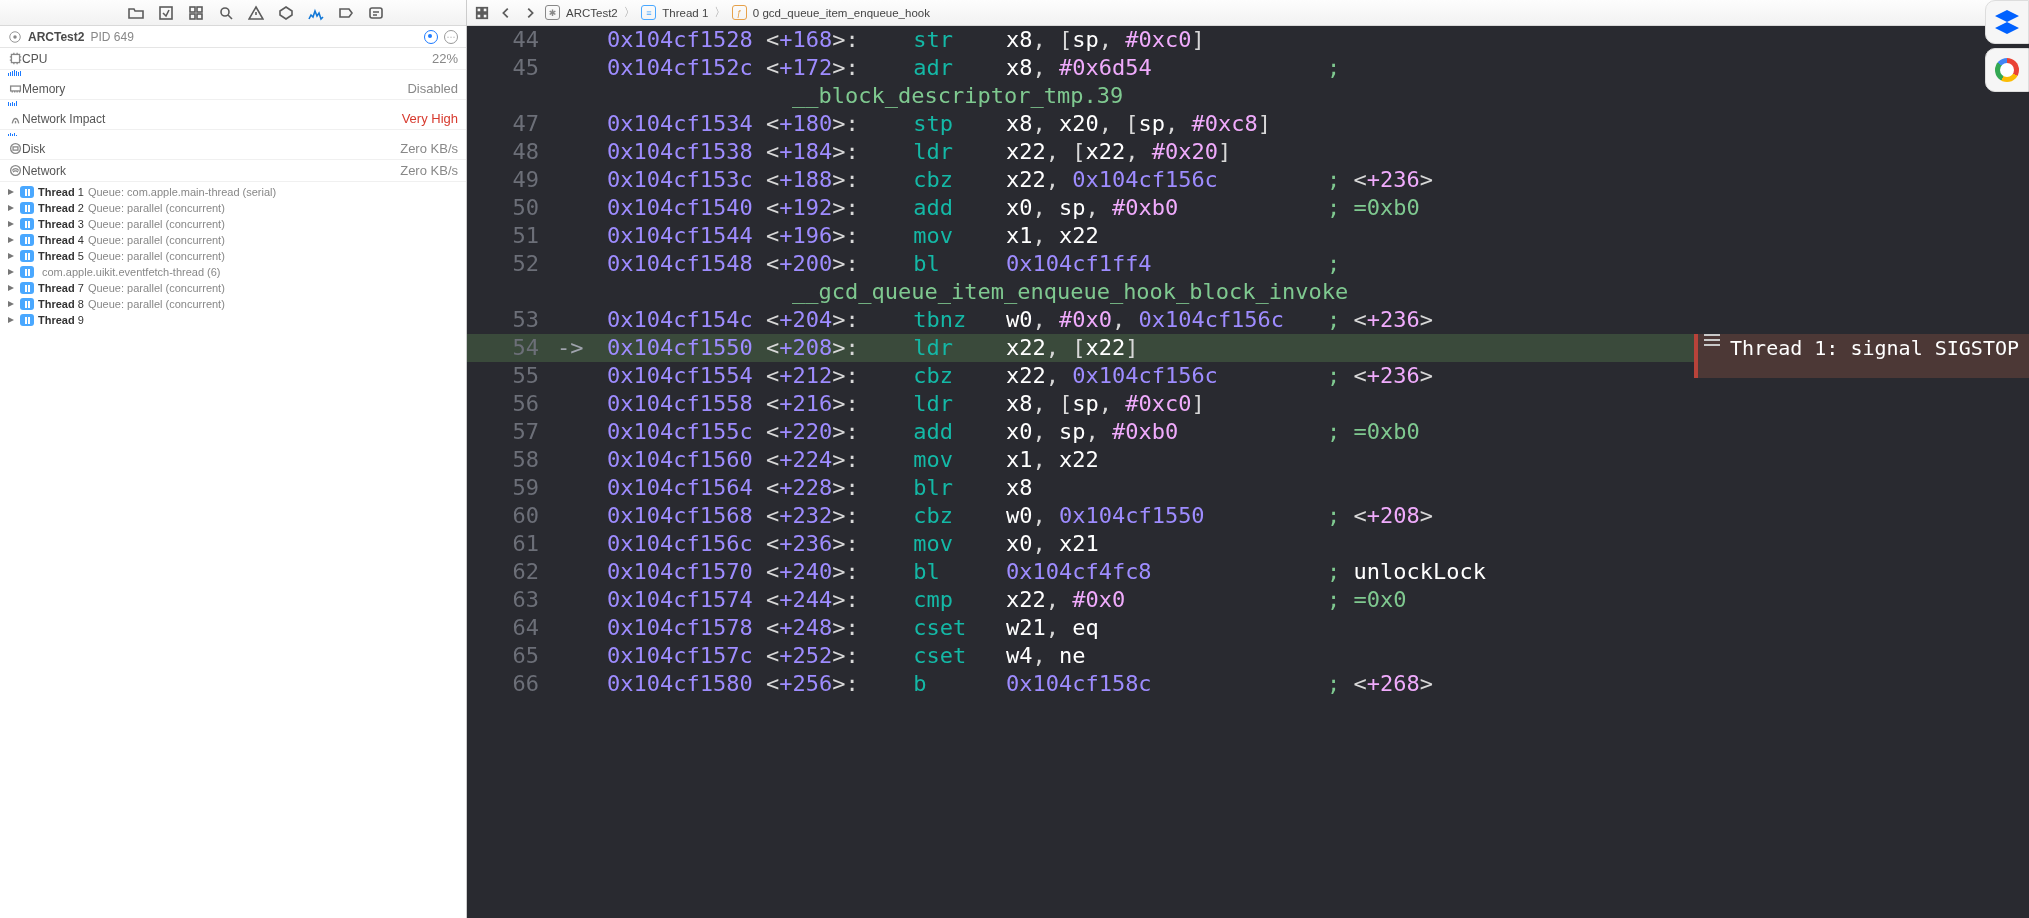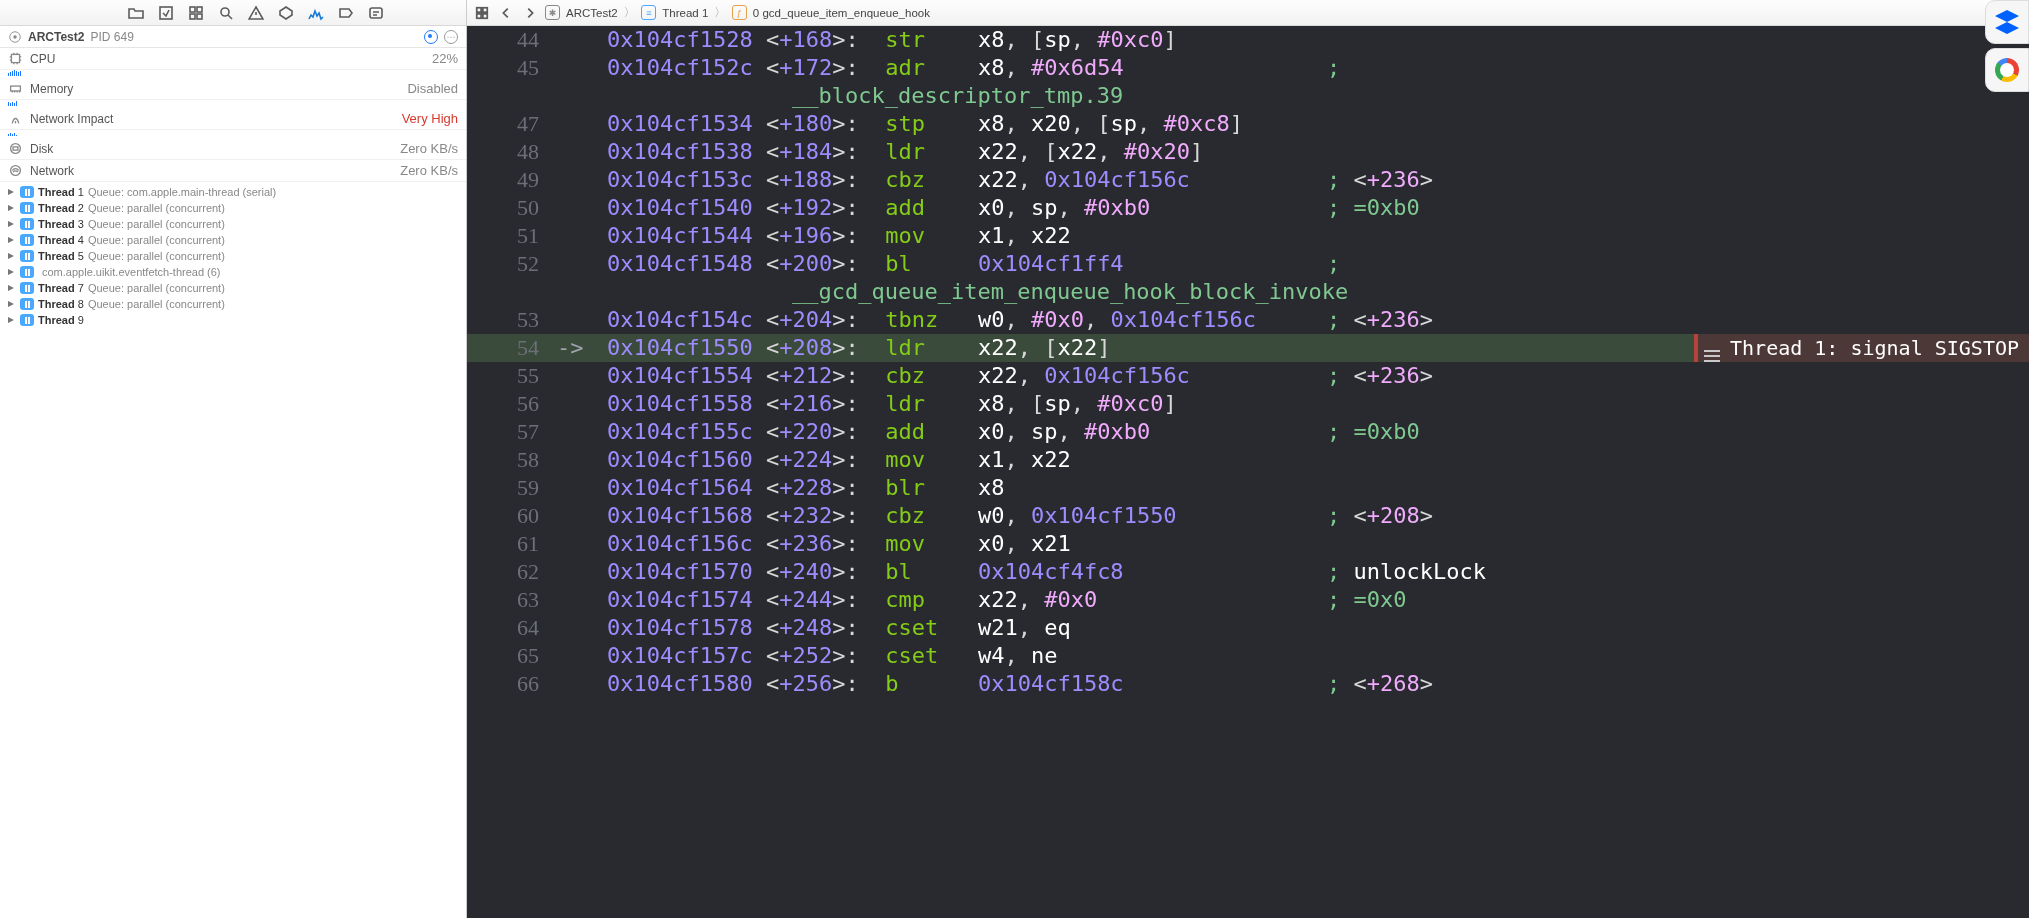--- a/index.html
+++ b/index.html
@@ -32,21 +32,21 @@
     height:22px; display:flex; align-items:center; padding:0 8px; gap:6px;
     border-bottom:1px solid #e5e5e5;
   }
   .proc-row .title { font-weight:600; color:#4a4a4a; }
   .proc-row .pid { color:#888; }
   .proc-row .spacer { flex:1; }
   .proc-row .ring { width:14px; height:14px; border:1.5px solid #1c7aff; border-radius:50%; position:relative; }
   .proc-row .ring::after { content:""; position:absolute; width:4px; height:4px; background:#1c7aff; border-radius:50%; top:3px; left:3px; }
   .proc-row .dots { width:14px; height:14px; border:1.2px solid #999; border-radius:50%; display:flex; align-items:center; justify-content:center; font-size:9px; color:#999;}
   
-  .gauge-row { height:22px; display:flex; align-items:center; padding:0 8px; gap:8px; border-bottom:1px solid #f0f0f0; }
+  .gauge-row { height:22px; display:flex; align-items:center; padding:0 8px; border-bottom:1px solid #f0f0f0; }
   .gauge-row .ico { width:14px; height:14px; display:flex; align-items:center; justify-content:center;}
   .gauge-row .ico svg { width:13px; height:13px; stroke:#888; fill:none; stroke-width:1.6;}
   .gauge-row .lbl { color:#555;}
   .gauge-row .spacer{flex:1;}
   .gauge-row .val { color:#888; font-size:13px;}
   .gauge-row .val.red { color:#d73a2e; }
   .spark { height:6px; margin:0 8px 2px 8px; display:flex; align-items:flex-end; gap:1px;}
   .spark span{ width:1px; background:#1c7aff;}
   
   .thread-list { padding-top:2px; }
@@ -78,36 +78,36 @@
     flex:1; background:#292a30; color:#d8d8d8;
     font-family: "SF Mono","Menlo",Consolas,monospace;
     font-size:22px; line-height:28px;
     overflow:hidden; position:relative;
   }
   .code-line{
     display:flex; white-space:pre; height:28px; align-items:center;
   }
   .code-line.hl{ background:#3a4a3b; }
   .gut{
-    width:90px; text-align:right; color:#6c6f78; padding-right:18px; flex:0 0 90px;font-family:Liberation Serif, serif;
+    width:90px; text-align:right; color:#6c6f78; padding-right:18px; flex:0 0 90px;
   }
   .arrow-col{ width:50px; flex:0 0 50px; color:#9fa3ad;}
   .body{ flex:1; position:relative;}
   .tok-addr{ color:#9e8cff;}
   .tok-off { color:#9e8cff;}
   .tok-pun { color:#d8d8d8;}
-  .tok-mn  { color:#84cc16;}
+  .tok-mn  { color:#14b8a6;margin-left:28px;}
   .tok-reg { color:#ffffff;}
   .tok-imm { color:#f0abfc;}
   .tok-cmt { color:#7fc990;}
   .tok-cmtw{ color:#ffffff;}
   .sym-line{ padding-left:185px; color:#7fc990;}
   .err-badge{
-    position:absolute; right:0; top:0; height:28px;
-    background:#4c3836; display:flex; align-items:flex-end; gap:10px;
+    position:absolute; right:0; top:0; height:44px;
+    background:#4c3836; display:flex; align-items:flex-start; gap:10px;
     padding:0 10px 0 6px; color:#fff; font-size:20px;
     border-left:4px solid #b8433a;
   }
   .err-badge .ham{ display:flex; flex-direction:column; gap:3px;}
   .err-badge .ham span{ width:16px; height:2px; background:#c8c8c8;}
   
   .edge-icons{ position:absolute; right:0; top:0; display:flex; flex-direction:column; gap:4px; z-index:50;}
   .edge-icons .slot{ width:44px; height:44px; background:#f6f6f6; border:1px solid #ddd; border-top-left-radius:10px; border-bottom-left-radius:10px; display:flex; align-items:center; justify-content:center;}
   .edge-icons .db{ width:24px; height:24px; background:#0061ff; border-radius:4px; clip-path:polygon(50% 0,100% 25%,50% 50%,0 25%,50% 0,50% 50%,100% 75%,50% 100%,0 75%,50% 50%);}
   .edge-icons .gc{ width:24px; height:24px; border-radius:50%; background:conic-gradient(#ea4335 0 120deg,#fbbc05 120deg 210deg,#34a853 210deg 310deg,#4285f4 310deg 360deg); position:relative;}

